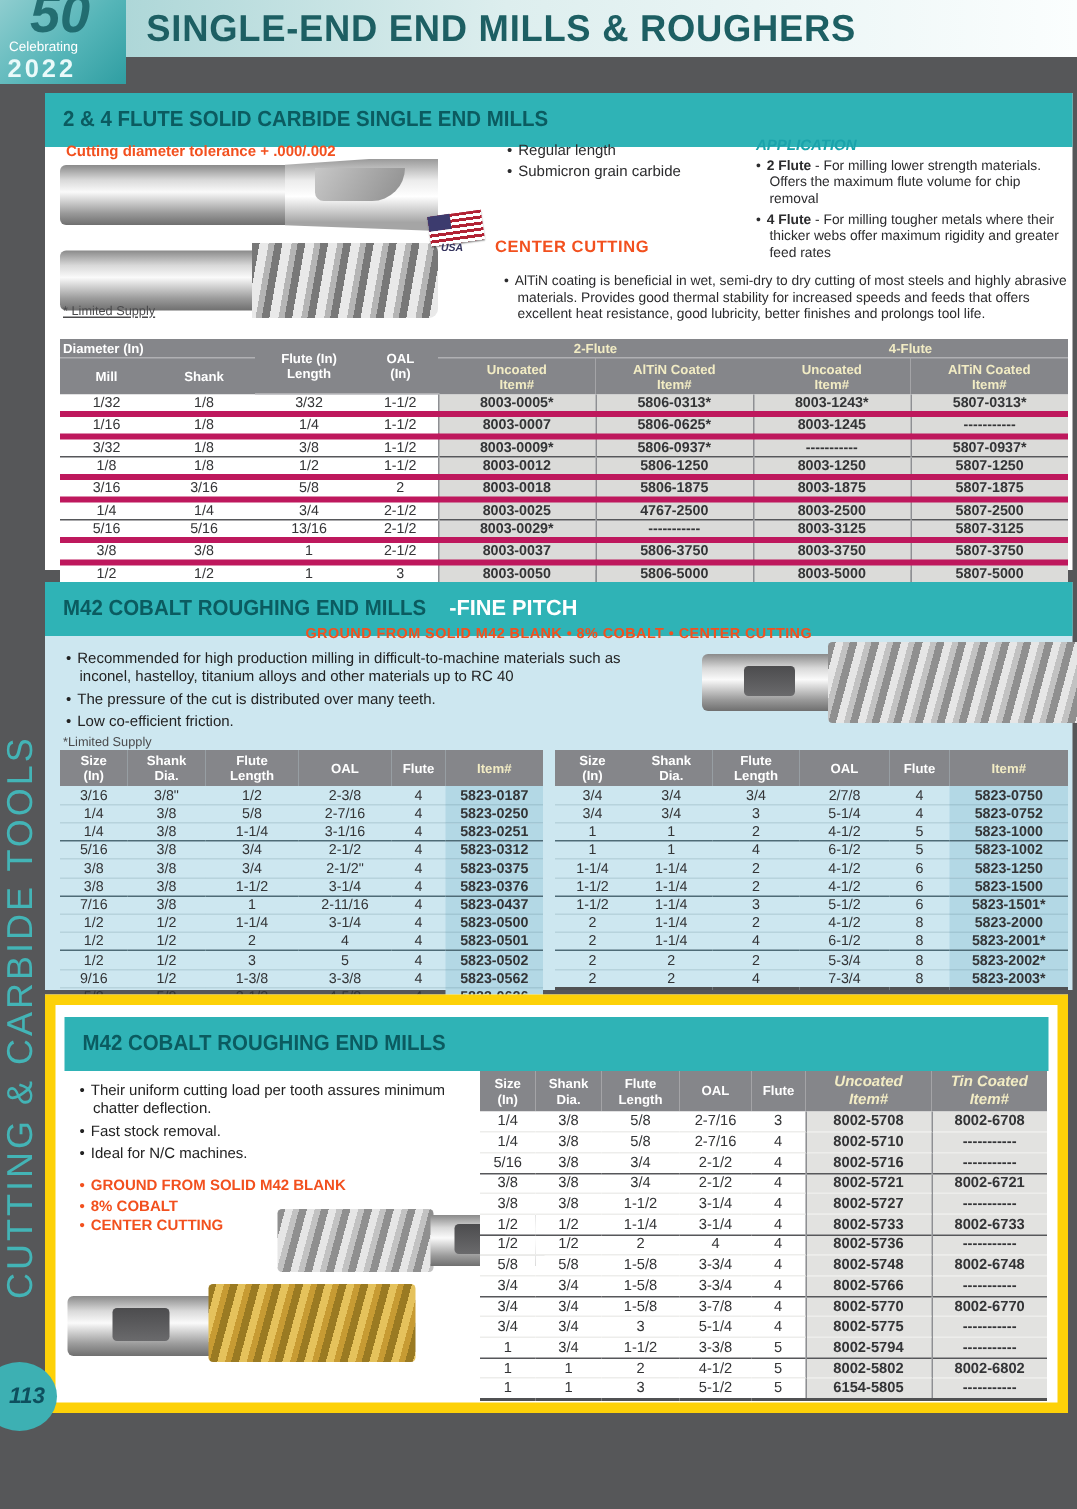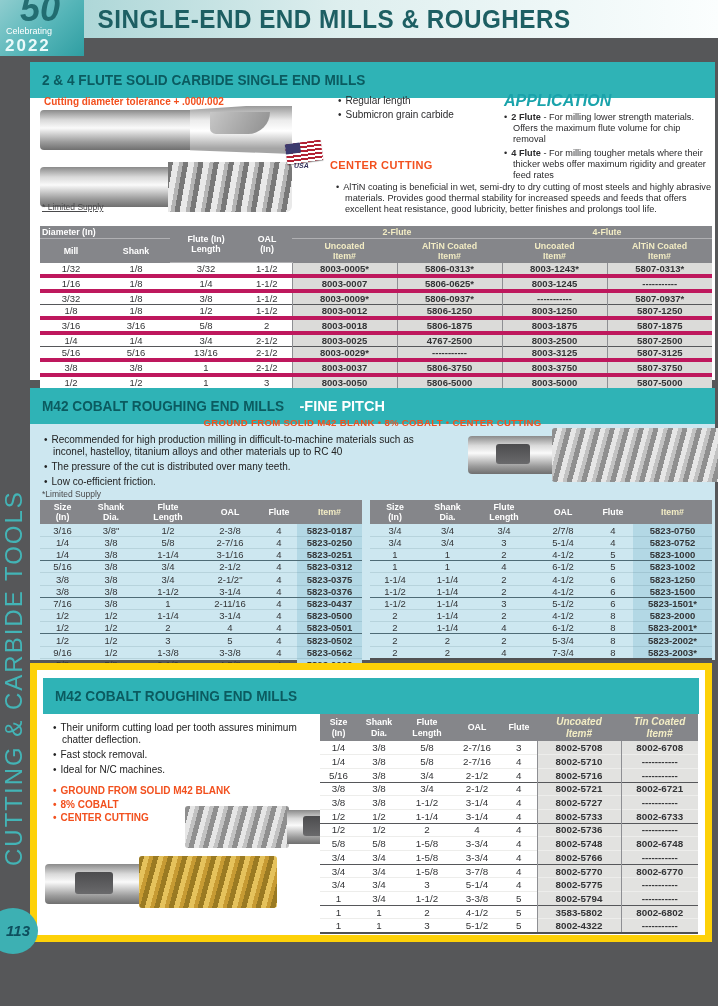--- a/index.html
+++ b/index.html
@@ -64,21 +64,21 @@
   .t3 td { height:13.7px; font-size:9.8px; background:#fff; }
   .t3 td:nth-child(n+6) { background:#e2e2e0; font-weight:bold; border-left:1px solid #8e8f93; }
   .t3 tbody tr { border-bottom:1px solid #ededeb; }
   .t3 tbody tr:nth-child(3n) { border-bottom:1px solid #56575a; }
 
   
   .panel1 { left:30px; top:62px; width:685px; height:318px; }
   .tol-note { position:absolute; left:14px; top:34px; font-weight:bold; font-size:10px;text-align:center; }
   .b1 { position:absolute; left:308px; top:32px; font-size:10px; color:#2b2b2d; line-height:14px; }
   .application { position:absolute; left:474px; top:30px; width:206px; }
-  .app-head { color:#1aa3ab; font-style:italic; font-weight:bold; font-size:16px; margin-bottom:2px; }
+  .app-head { color:#1aa3ab; font-style:italic; font-weight:bold; font-size:10px; margin-bottom:2px; }
   .application li { font-size:9.2px; line-height:10.8px; color:#2b2b2d; margin-bottom:4px; }
   .center-cutting { position:absolute; left:300px; top:97px; font-weight:bold; font-size:11px; letter-spacing:.4px; }
   .coating-note { position:absolute; left:306px; top:120px; width:386px; font-size:9.2px; line-height:11px; color:#2b2b2d; }
   .limited1 { left:12px; top:140px;text-decoration:underline; }
   .table1wrap { position:absolute; left:10px; top:164px; width:672px; }
 
   
   .mill { position:absolute; }
   .mill .shank { background:linear-gradient(180deg,#8a8a8a 0%,#d9d9d9 25%,#fafafa 45%,#9b9b9b 80%,#6f6f6f 100%); }
   .mill2fl { left:10px; top:44px; width:252px; height:48px; }
@@ -755,29 +755,29 @@
               <td>5</td>
               <td>8002-5794</td>
               <td>-----------</td>
             </tr>
             <tr>
               <td>1</td>
               <td>1</td>
               <td>2</td>
               <td>4-1/2</td>
               <td>5</td>
-              <td>3583-5802</td>
+              <td>8002-5802</td>
               <td>8002-6802</td>
             </tr>
             <tr>
               <td>1</td>
               <td>1</td>
               <td>3</td>
               <td>5-1/2</td>
               <td>5</td>
-              <td>8002-4322</td>
+              <td>6154-5805</td>
               <td>-----------</td>
             </tr>
           </tbody>
       </table>
     </div>
   </div>
 </div>
 
 </body></html>

